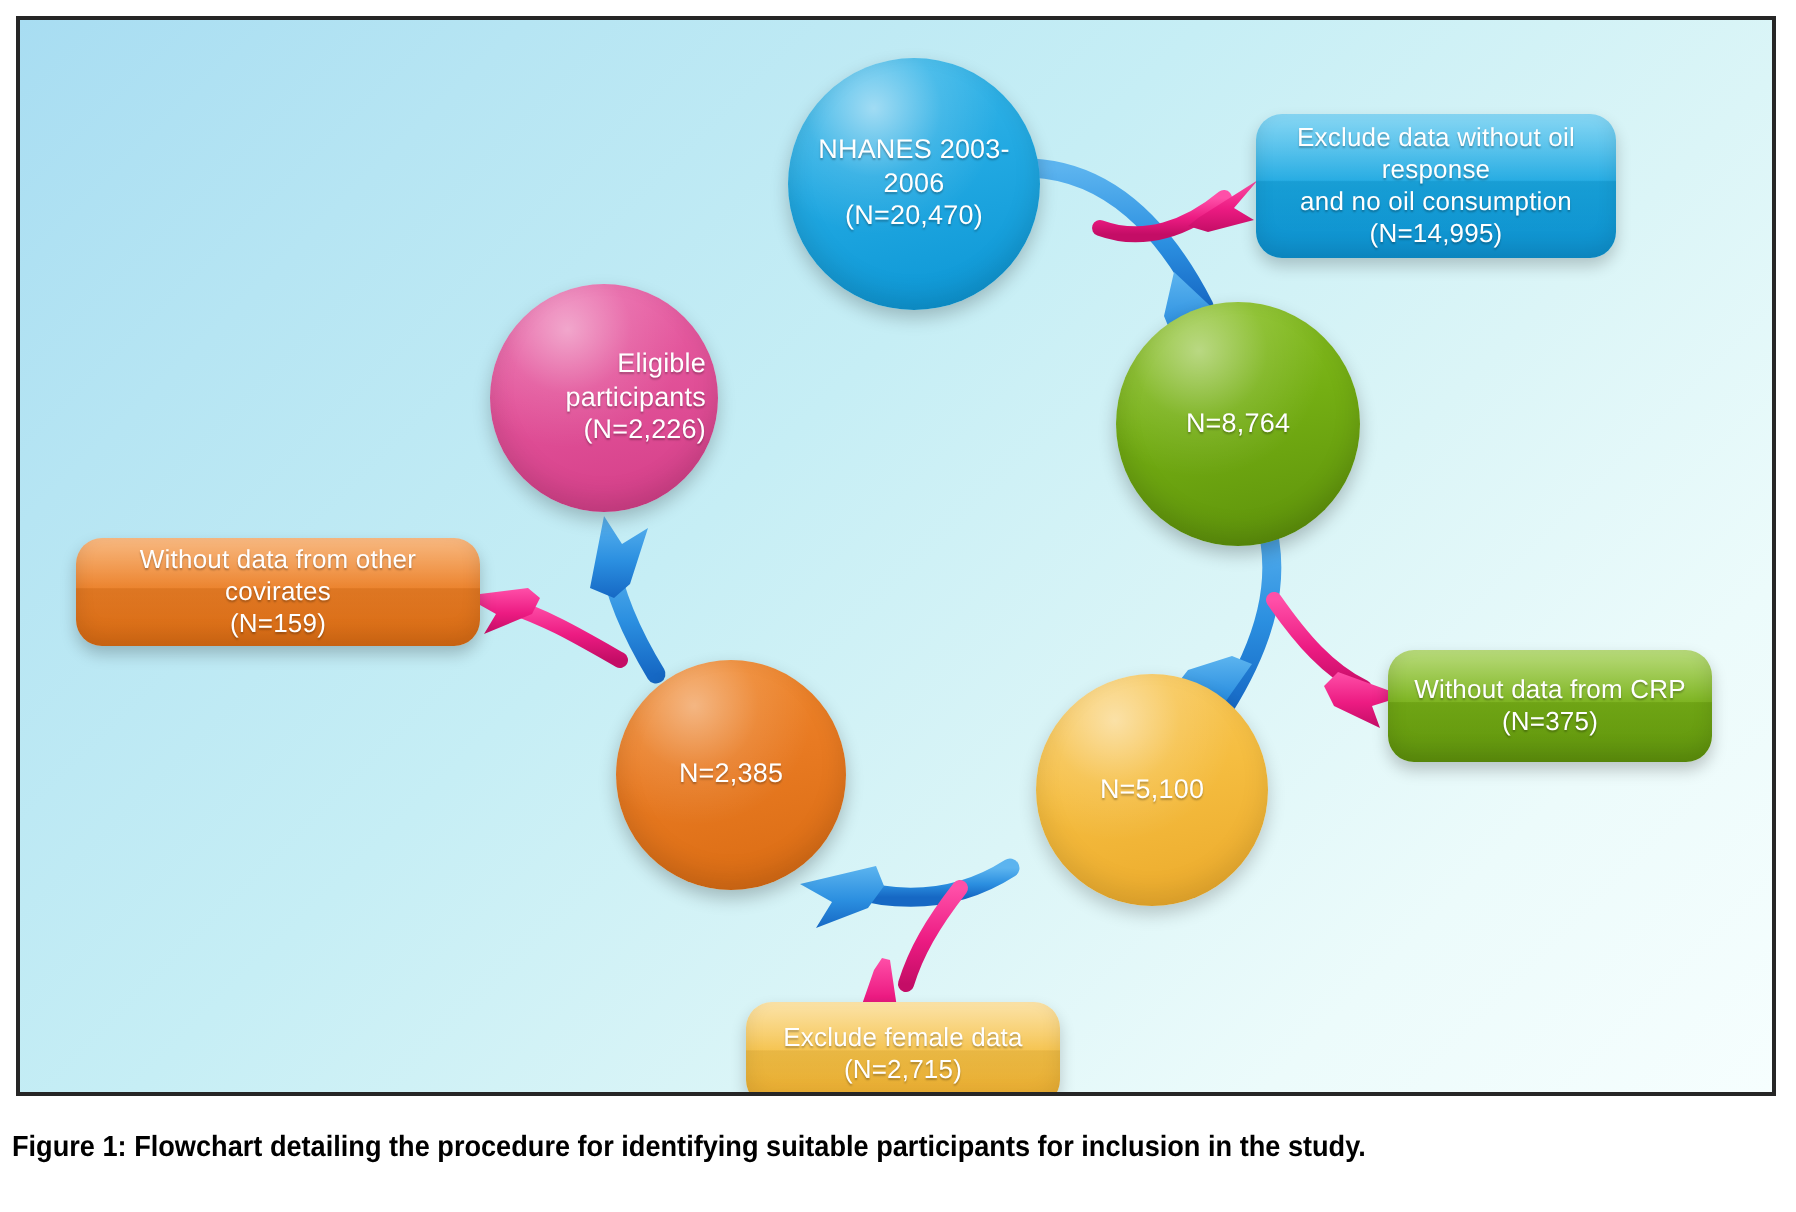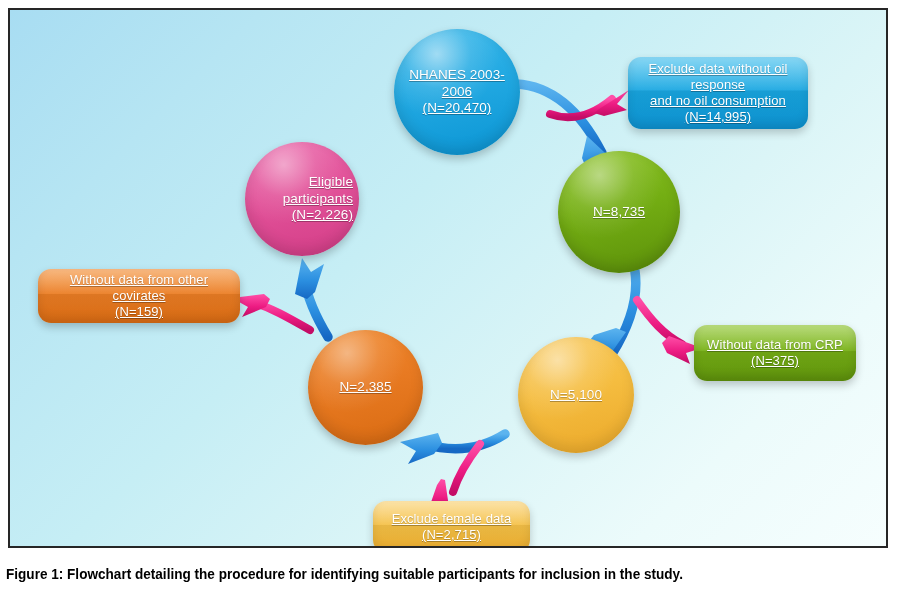--- a/index.html
+++ b/index.html
@@ -61,21 +61,20 @@
     box-sizing: border-box;
     display: flex;
     align-items: center;
     justify-content: center;
     text-align: center;
     color: #ffffff;
     line-height: 1.22;
     letter-spacing: 0.1px;
     text-shadow: 0 1px 1px rgba(0,0,0,0.28);
     user-select: none;
-    text-decoration: underline;
   }
 
   .node .label {
     padding: 0 6px;
     white-space: pre-line;
   }
 
   
   .circle {
     border-radius: 50%;
@@ -229,21 +228,21 @@
 (N=20,470)</span>
       </div>
 
       <div class="node box b-blue" style="left:618px; top:47px; width:180px; height:72px;">
         <span class="label">Exclude data without oil response
 and no oil consumption
 (N=14,995)</span>
       </div>
 
       <div class="node circle c-green" style="left:548px; top:141px; width:122px; height:122px;">
-        <span class="label">N=8,735</span>
+        <span class="label">N=8,764</span>
       </div>
 
       <div class="node box b-green" style="left:684px; top:315px; width:162px; height:56px;">
         <span class="label">Without data from CRP
 (N=375)</span>
       </div>
 
       <div class="node circle c-amber" style="left:508px; top:327px; width:116px; height:116px;">
         <span class="label">N=5,100</span>
       </div>

